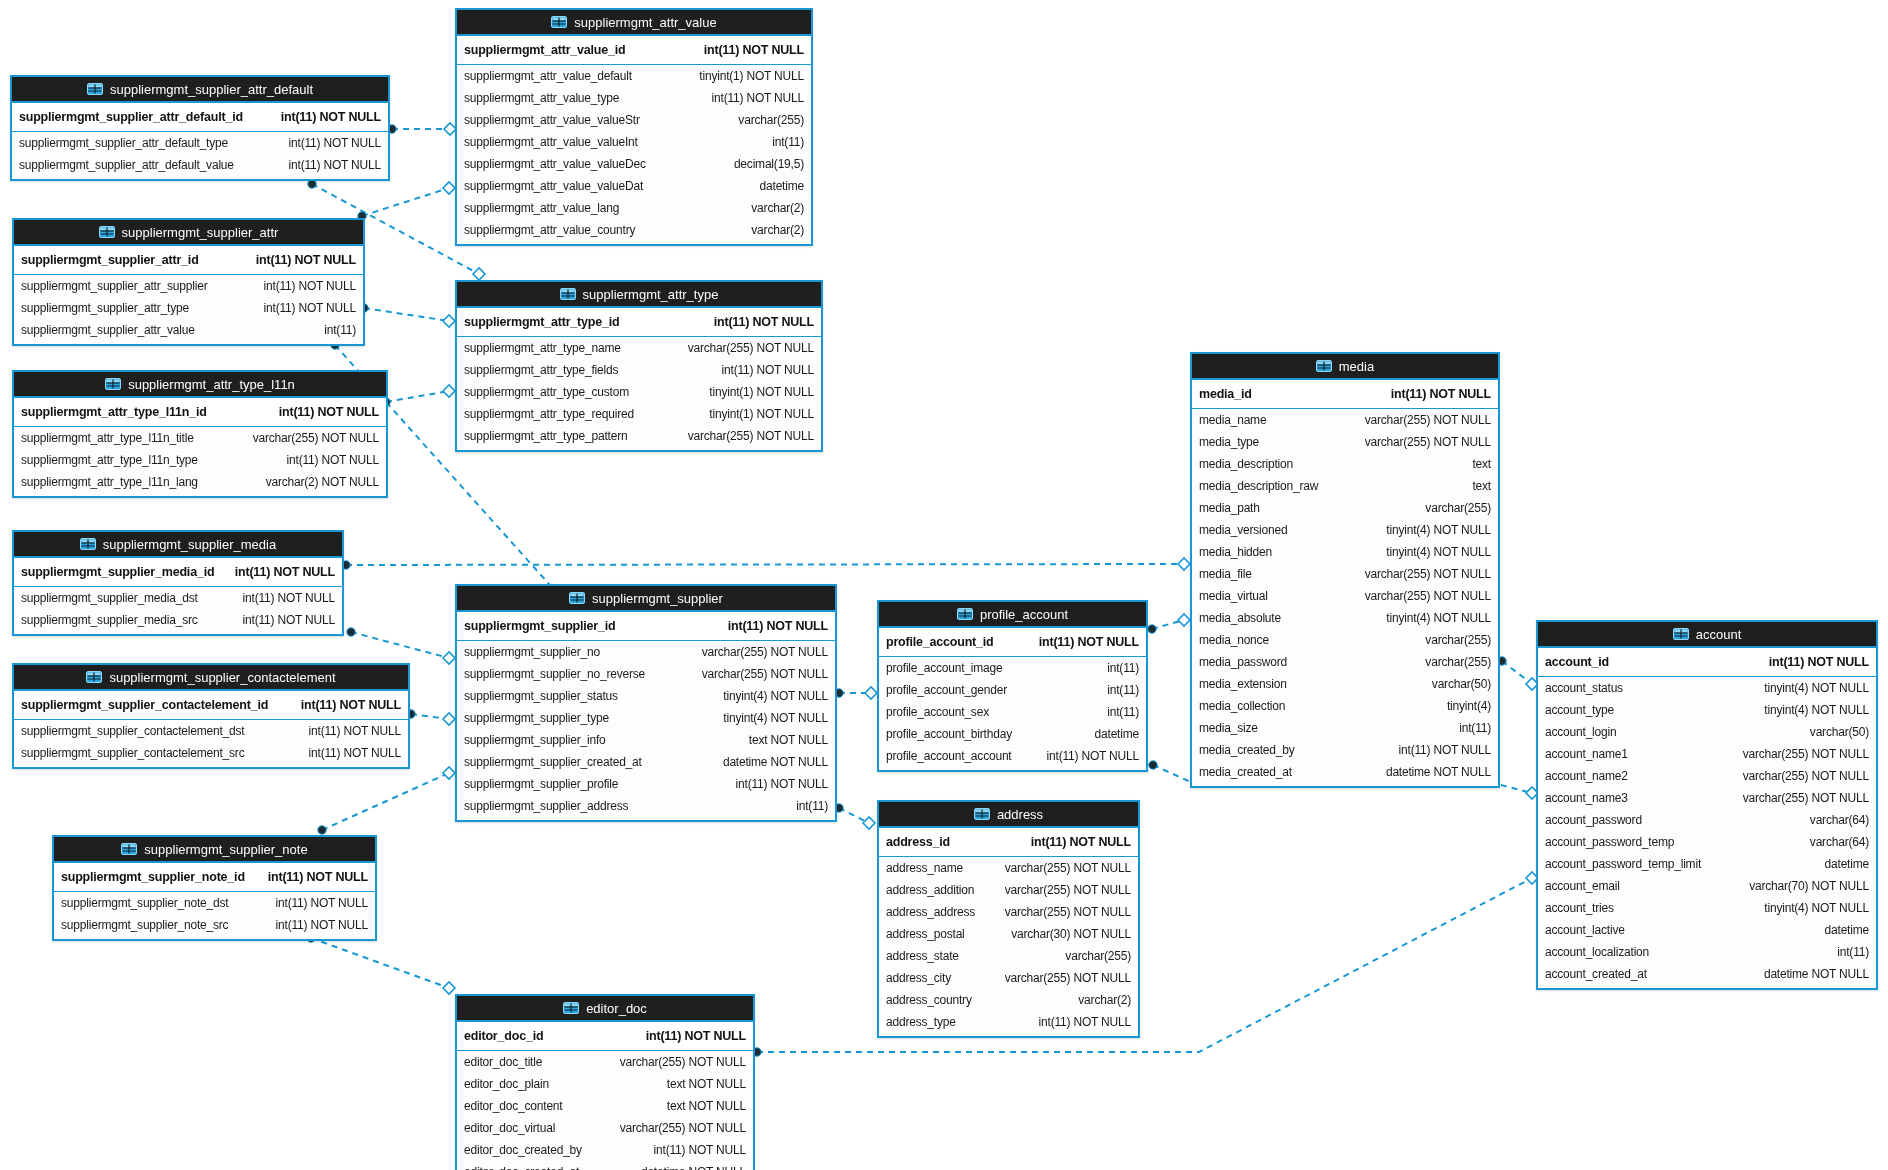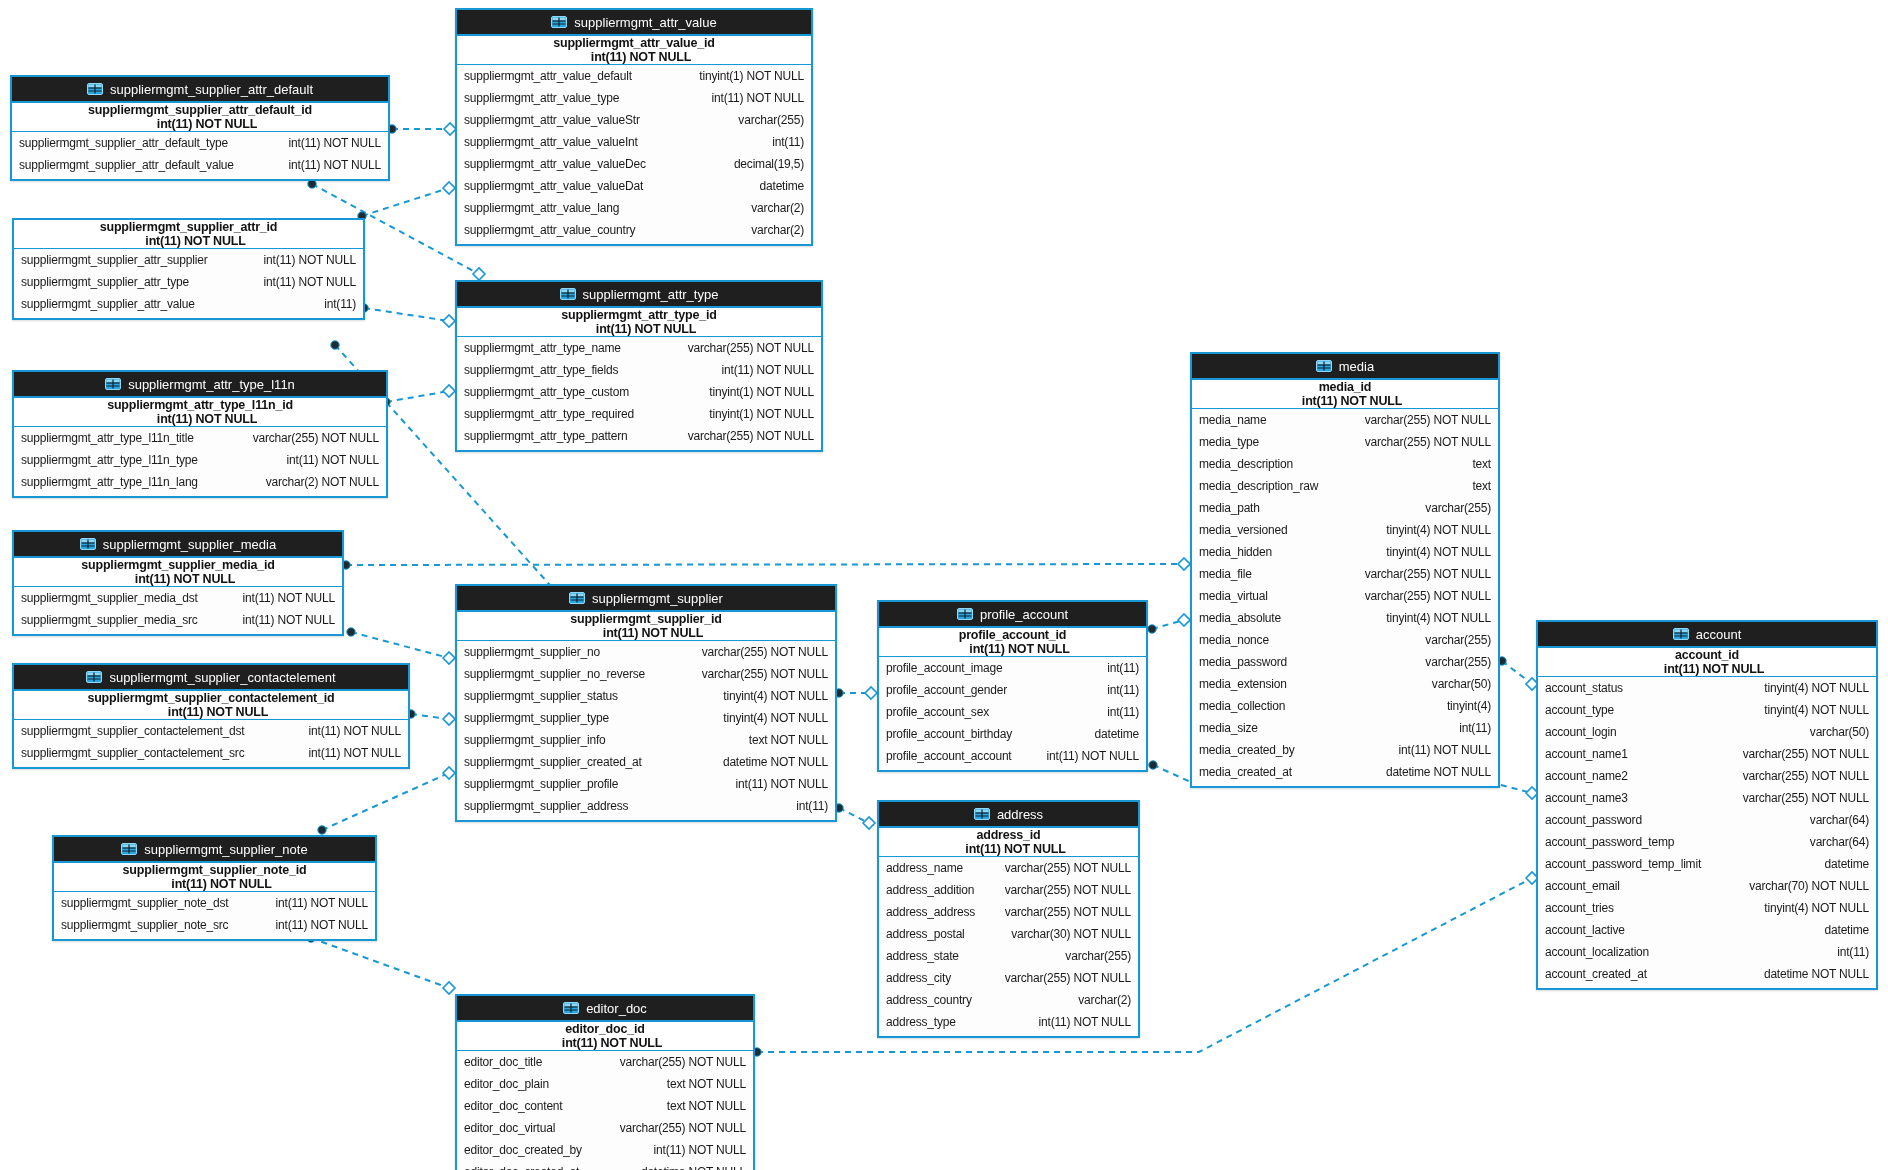--- a/index.html
+++ b/index.html
@@ -17,21 +17,21 @@
   }
   .thead{
     height:24px;background:#1f1f1f;color:#ffffff;display:flex;align-items:center;
     justify-content:center;gap:7px;font-size:13px;border-bottom:2px solid #1798d4;
     white-space:nowrap;overflow:hidden;
   }
   .ticon{display:inline-flex;align-items:center;}
   .pkrow{
     height:28px;display:flex;align-items:center;justify-content:space-between;
     padding:0 7px;border-bottom:1px solid #1798d4;background:#ffffff;
-    font-size:12.5px;font-weight:bold;color:#121212;white-space:nowrap;flex-direction:column;
+    font-size:12.5px;font-weight:bold;color:#121212;white-space:nowrap;
   }
   .row{
     height:22px;display:flex;align-items:center;justify-content:space-between;
     padding:0 7px;font-size:12px;color:#1a1a1a;background:#fdfdfd;white-space:nowrap;
   }
   .cname{text-align:left;letter-spacing:-0.2px;}
   .ctype{text-align:right;padding-left:14px;letter-spacing:-0.2px;}
   .tbody{padding-bottom:3px;}
 </style>
 </head>
@@ -199,20 +199,32 @@
           <span class="cname">suppliermgmt_attr_value_lang</span>
           <span class="ctype">varchar(2)</span>
         </div>
         <div class="row">
           <span class="cname">suppliermgmt_attr_value_country</span>
           <span class="ctype">varchar(2)</span>
         </div>
       </div>
     </div>
     <div class="dbtable" style="left: 12px; top: 218px; width: 353px;">
+      <div class="thead">
+        <span class="ticon">
+          <svg width="16" height="12" viewBox="0 0 16 12">
+            <rect x="0.5" y="0.5" width="15" height="11" rx="1.5" fill="#2aa5e0" stroke="#8ed8f6" stroke-width="1"></rect>
+            <rect x="1.5" y="1.5" width="13" height="3" fill="#8ed8f6"></rect>
+            <line x1="8" y1="1.5" x2="8" y2="10.5" stroke="#10222c" stroke-width="1.2"></line>
+            <line x1="1.5" y1="5" x2="14.5" y2="5" stroke="#10222c" stroke-width="1.2"></line>
+            <line x1="1.5" y1="8" x2="14.5" y2="8" stroke="#10222c" stroke-width="1"></line>
+          </svg>
+        </span>
+        <span>suppliermgmt_supplier_attr</span>
+      </div>
       <div class="pkrow">
         <span class="cname">suppliermgmt_supplier_attr_id</span>
         <span class="ctype">int(11) NOT NULL</span>
       </div>
       <div class="tbody">
         <div class="row">
           <span class="cname">suppliermgmt_supplier_attr_supplier</span>
           <span class="ctype">int(11) NOT NULL</span>
         </div>
         <div class="row">

